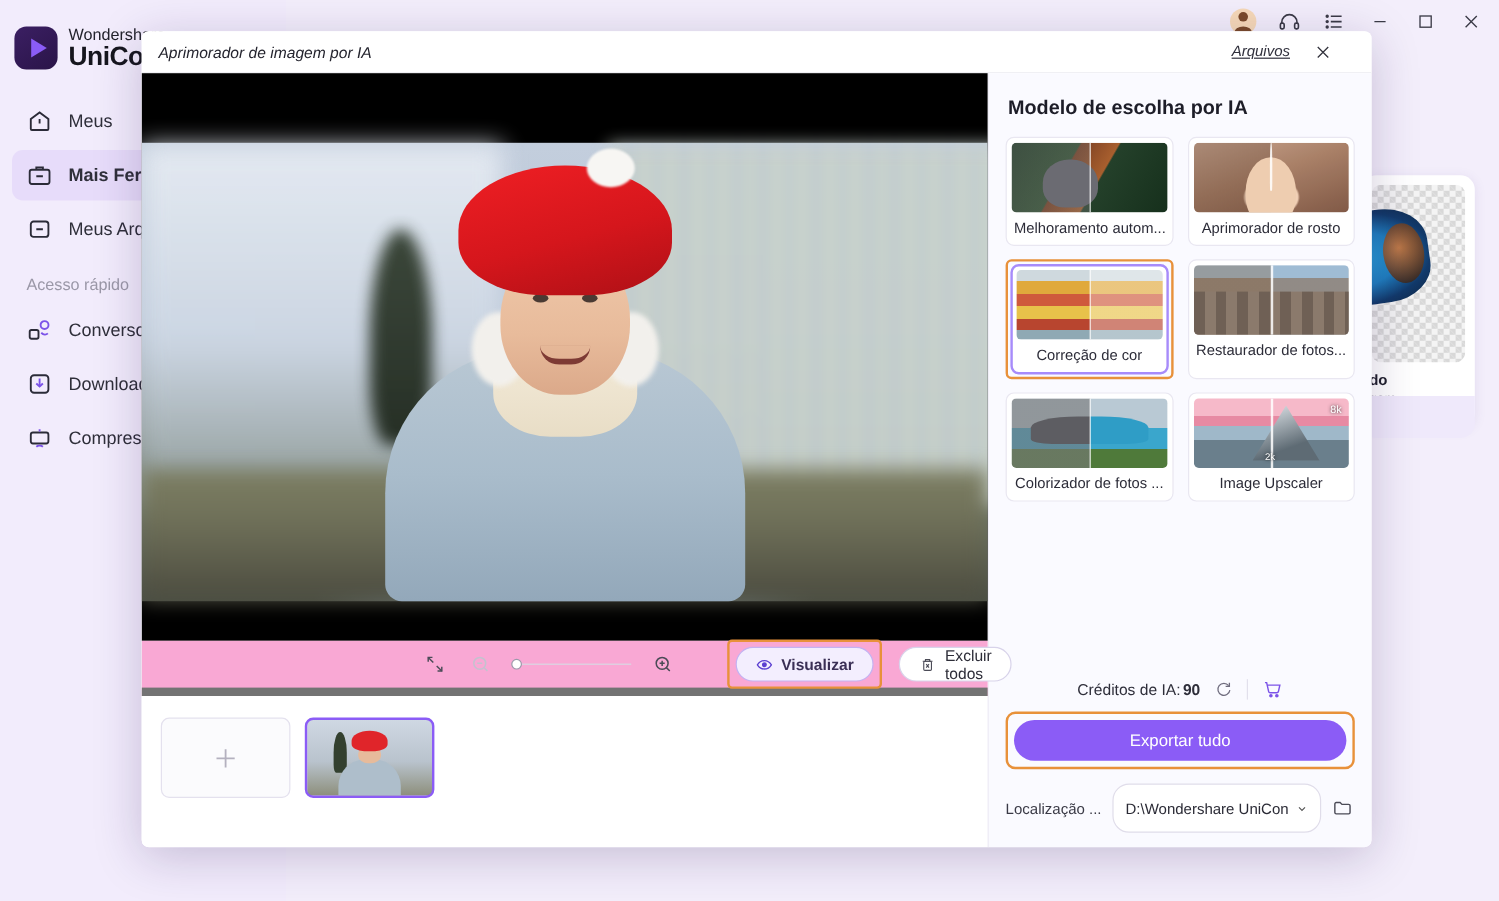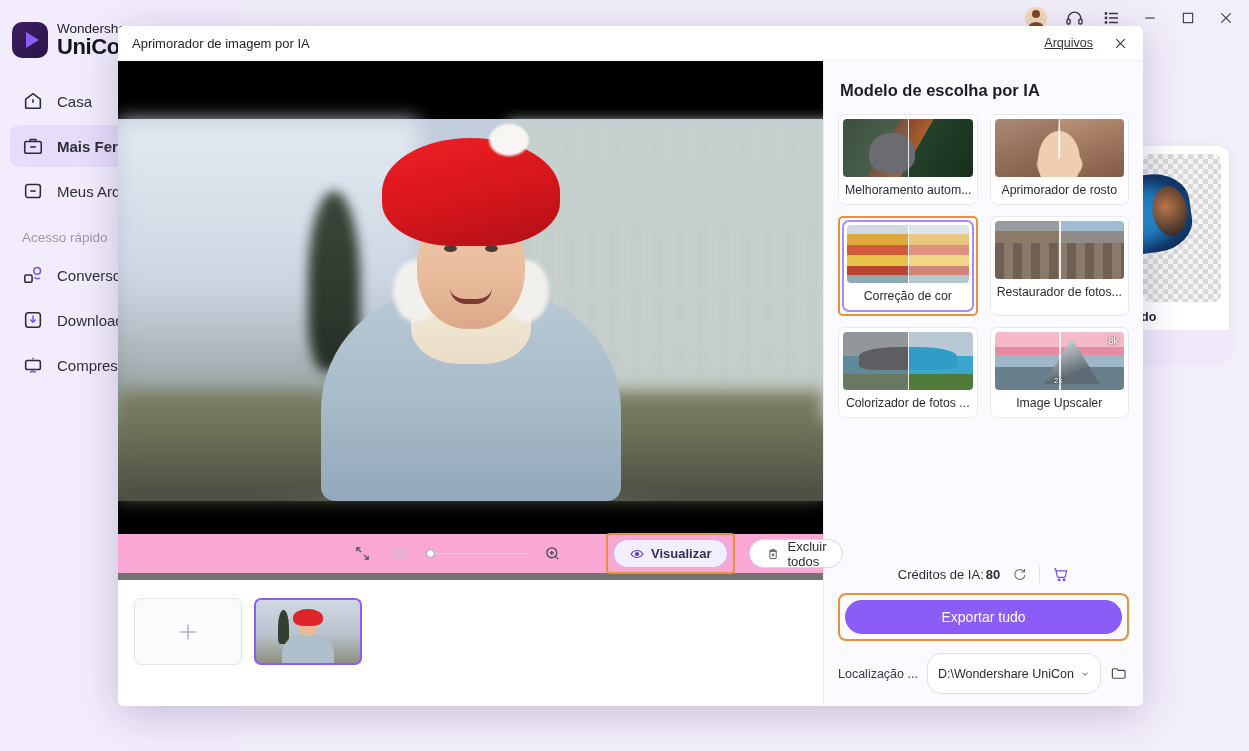--- a/index.html
+++ b/index.html
@@ -101,21 +101,21 @@
 
   
   .modal {
     position: absolute; left: 118px; top: 26px; width: 1025px; height: 680px;
     background: #ffffff; border-radius: 6px;
     box-shadow: 0 8px 40px rgba(40,20,80,.22);
     overflow: hidden; display: flex; flex-direction: column;
   }
   .modal-head {
     height: 35px; flex: none; display: flex; align-items: center;
-    padding: 0 12px 0 14px; background: #fff; border-bottom: 1px solid #f0f0f4;
+    padding: 0 30px 0 14px; background: #fff; border-bottom: 1px solid #f0f0f4; font-style: italic;
   }
   .modal-title { font-size: 13px; color: #24242e; }
   .modal-head-right { margin-left: auto; display: flex; align-items: center; gap: 16px; }
   .feedback-link { font-size: 12.5px; color: #30303c; text-decoration: underline; }
   .close-x { width: 22px; height: 22px; display: flex; align-items: center; justify-content: center; color: #33333d; }
 
   .modal-body { flex: 1; display: flex; min-height: 0; }
 
   
   .preview-col { width: 705px; flex: none; display: flex; flex-direction: column; background: #fff; }
@@ -388,21 +388,21 @@
     </div>
 
     <div class="nav">
       <div class="nav-item">
         <span class="nav-icon">
           <svg width="22" height="22" viewBox="0 0 24 24" fill="none" stroke="#2b2b38" stroke-width="1.7">
             <path d="M4 10l8-6 8 6v9a1 1 0 0 1-1 1H5a1 1 0 0 1-1-1z"></path>
               <path d="M12 10v4"></path>
           </svg>
         </span>
-        <span>Casa</span>
+        <span>Meus</span>
       </div>
 
       <div class="nav-item active">
         <span class="nav-icon">
           <svg width="22" height="22" viewBox="0 0 24 24" fill="none" stroke="#2b2b38" stroke-width="1.7">
             <rect x="3" y="7" width="18" height="13" rx="2"></rect>
               <path d="M9 7V5h6v2"></path>
               <path d="M9 13h6"></path>
           </svg>
         </span>
@@ -645,21 +645,21 @@
               <span class="badge-2k">2k</span>
             </div>
             <div class="cap">Image Upscaler</div>
           </div>
 
         </div>
 
         <div class="panel-foot">
           <div class="credits-row">
             <span>Créditos de IA:</span>
-            <span class="num" style="margin-left:-10px">80</span>
+            <span class="num" style="margin-left:-10px">90</span>
             <span>
               <svg width="15" height="15" viewBox="0 0 24 24" fill="none" stroke="#6f6c7e" stroke-width="1.7">
                 <path d="M19 7a8 8 0 1 0 1.6 6"></path>
                   <path d="M20 3v5h-5"></path>
               </svg>
             </span>
             <span class="vsep"></span>
             <span>
               <svg width="17" height="17" viewBox="0 0 24 24" fill="none" stroke="#7c53e8" stroke-width="1.7">
                 <path d="M3 4h2l2.3 10.2A2 2 0 0 0 9.3 16h7.6a2 2 0 0 0 2-1.6L20.5 7H6"></path>

